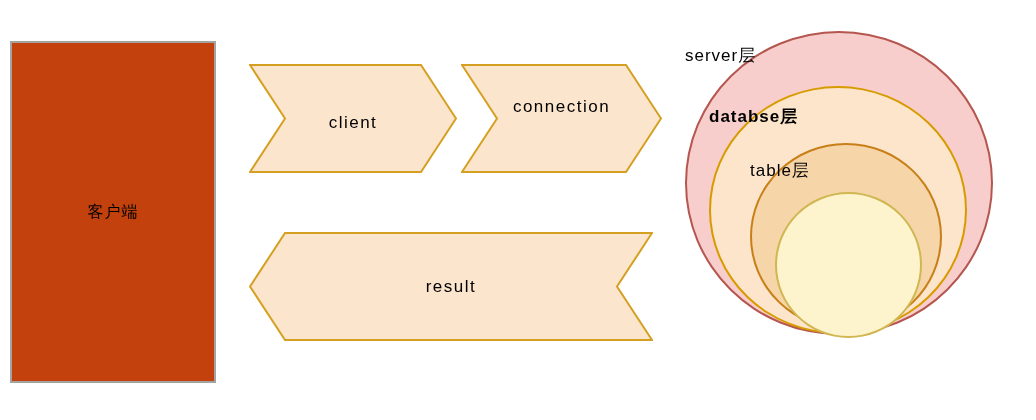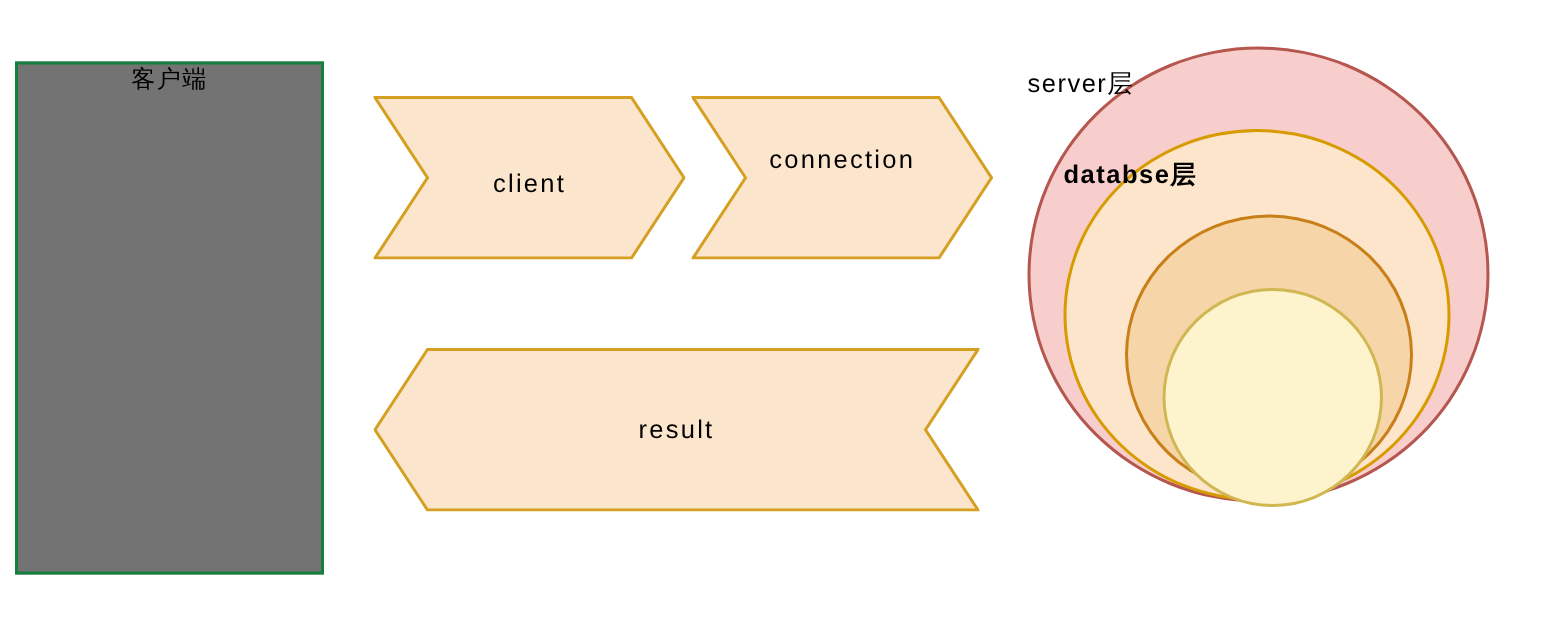--- a/index.html
+++ b/index.html
@@ -13,24 +13,24 @@
     height: 420px;
     background: #ffffff;
     overflow: hidden;
   }
   .abs { position: absolute; }
 
   
   .client-box {
     left: 10px; top: 41px;
     width: 206px; height: 342px;
-    background: #737373;
-    border: 2px solid #15803d;
+    background: #c2410c;
+    border: 2px solid #a3a3a3;
     box-sizing: border-box;
-    display: flex; align-items: flex-start; justify-content: center;
+    display: flex; align-items: center; justify-content: center;
   }
   .client-box-label {
     font-size: 16px;
     color: #000000;
     letter-spacing: 1px;
   }
 
   
   .arrow-wrap { display: block; }
   .arrow-wrap svg { display: block; }
@@ -99,14 +99,15 @@
     <div class="abs arrow-label" style="left:0; top:0; width:404px; height:110px;">result</div>
   </div>
 
   <div class="abs layer-circle circle-server"></div>
   <div class="abs layer-circle circle-databse"></div>
   <div class="abs layer-circle circle-table"></div>
   <div class="abs layer-circle circle-column"></div>
 
   <div class="abs layer-label label-server">server层</div>
   <div class="abs layer-label label-databse">databse层</div>
+  <div class="abs layer-label label-table">table层</div>
 
 </div>
 
 </body></html>

